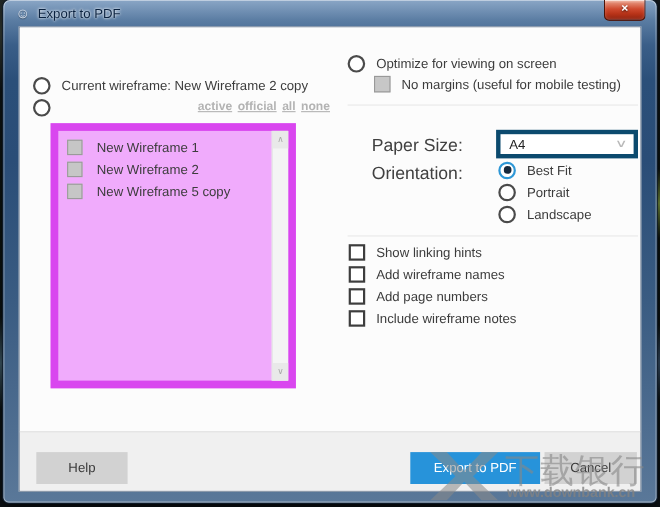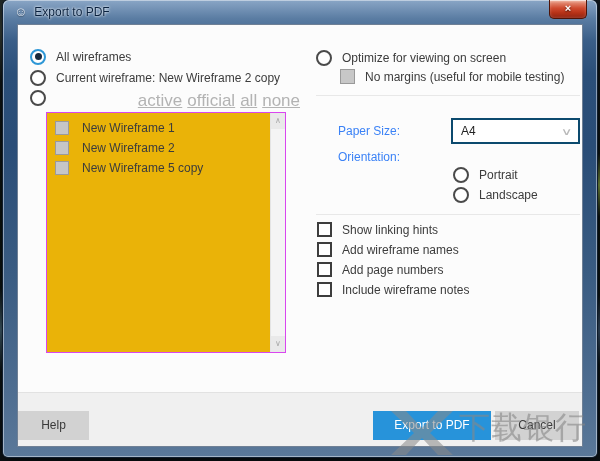--- a/index.html
+++ b/index.html
@@ -51,45 +51,45 @@
   .radio.checked { border-color:#2e97d6; }
   .radio .dot { width:7px; height:7px; border-radius:50%; background:#17293d; display:none; }
   .radio.checked .dot { display:block; }
 
   
   .cb { width:15px; height:15px; border:2px solid #3d3d3d; background:#fff; flex:0 0 auto; }
   .cb.gray { border:1px solid #999; background:#c7c7c7; }
 
   
   .links { position:absolute; top:66px; right:282px; display:flex; gap:5px; }
-  .links a { font-size:17px; color:#b3b3b3; text-decoration:underline; cursor:pointer; }
-
-  
-  .listbox { position:absolute; left:28px; top:87px; width:240px; height:241px; background:#eab308; border:1px solid #d946ef; padding-top:5px; }
+  .links a { font-size:11px; color:#b3b3b3; text-decoration:underline; cursor:pointer;font-weight:bold; }
+
+  
+  .listbox { position:absolute; left:28px; top:87px; width:223px; height:241px; background:#f0abfc; border:7px solid #d946ef; padding-top:5px; }
   .list-row { display:flex; align-items:center; gap:13px; height:20px; padding-left:8px; }
   .list-cb { width:14px; height:14px; border:1px solid #9a9a9a; background:#c6c6c6; flex:0 0 auto; }
   .scrollbar { position:absolute; top:0; right:0; bottom:0; width:15px; background:#f4f4f4; border-left:1px solid #e4e4e4; }
   .sb-arrow { position:absolute; left:0; right:0; height:16px; background:#e9e9e9; color:#a8a8a8; font-size:8px; text-align:center; line-height:16px; }
   .sb-up { top:0; } .sb-down { bottom:0; }
 
   
   .divider { position:absolute; left:298px; width:264px; height:1px; background:#e8e8e8; }
-  .field-label { position:absolute; font-size:12px; color:#3b82f6; }
+  .field-label { position:absolute; font-size:16px; color:#404040; }
   .select {
     position:absolute; left:433px; top:93px; width:129px; height:26px;
-    background:#fff; border:2px solid #0c4a6e; display:flex; align-items:center;
+    background:#fff; border:4px solid #0c4a6e; display:flex; align-items:center;
     padding:0 8px; font-size:12px; color:#222; cursor:pointer;
   }
   .select .chev { margin-left:auto; color:#b9b9b9; font-size:10px; transform:scaleX(1.6); }
 
   
   .btn { position:absolute; top:18px; height:29px; border:none; font-size:12px; text-align:center; line-height:29px; cursor:pointer; }
   .btn.gray { background:#d2d2d2; color:#3a3a3a; }
   .btn.blue { background:#2793da; color:#fff; }
-  .btn-help   { left:0;  width:71px; }
+  .btn-help   { left:15px;  width:83px; }
   .btn-export { left:355px; width:118px; }
   .btn-cancel { left:477px; width:84px; }
 
   
   .watermark { position:absolute; right:4px; bottom:2px; width:205px; height:52px; pointer-events:none; z-index:50; }
   .wm-logo { position:absolute; left:0; top:4px; opacity:.55; }
   .wm-brand { position:absolute; left:68px; top:0; font-size:31px; font-weight:normal; color:rgba(135,135,135,.6); letter-spacing:1px; white-space:nowrap; }
   .wm-url { position:absolute; left:70px; top:33px; font-size:13px; font-weight:bold; color:rgba(130,130,130,.8); white-space:nowrap; }
 </style>
 </head>
@@ -100,26 +100,20 @@
     <span class="app-icon">☺</span>
     <span class="title">Export to PDF</span>
     <div class="close-btn">
       <span>×</span>
     </div>
   </div>
 
   <div class="client">
     <div class="content">
 
-      <div class="opt-row" style="left:12px; top:23px;">
-        <span class="radio checked">
-            <span class="dot"></span>
-          </span>
-        <span class="lbl">All wireframes</span>
-      </div>
       <div class="opt-row" style="left:12px; top:44px;">
         <span class="radio"></span>
         <span class="lbl">Current wireframe: New Wireframe 2 copy</span>
       </div>
       <div class="opt-row" style="left:12px; top:64px;">
         <span class="radio"></span>
       </div>
 
       <div class="links">
         <a>active</a>
@@ -159,20 +153,26 @@
       <div class="divider" style="top:70px;"></div>
 
 
       <div class="field-label" style="left:320px; top:99px;">Paper Size:</div>
       <div class="select">
         <span>A4</span>
         <span class="chev">∨</span>
       </div>
 
       <div class="field-label" style="left:320px; top:125px;">Orientation:</div>
+      <div class="opt-row" style="left:435px; top:121px;">
+        <span class="radio checked">
+            <span class="dot"></span>
+          </span>
+        <span class="lbl">Best Fit</span>
+      </div>
       <div class="opt-row" style="left:435px; top:141px;">
         <span class="radio"></span>
         <span class="lbl">Portrait</span>
       </div>
       <div class="opt-row" style="left:435px; top:161px;">
         <span class="radio"></span>
         <span class="lbl">Landscape</span>
       </div>
 
       <div class="divider" style="top:189px;"></div>
@@ -201,13 +201,14 @@
       <div class="btn gray btn-cancel">Cancel</div>
     </div>
   </div>
 </div>
 
 <div class="watermark">
   <svg class="wm-logo" width="62" height="44" viewBox="0 0 62 44">
     <polygon points="0,0 15,0 31,17 47,0 62,0 39,22 62,44 47,44 31,27 15,44 0,44 23,22" fill="#8a8a8a"></polygon>
   </svg>
   <div class="wm-brand">下载银行</div>
+  <div class="wm-url">www.downbank.cn</div>
 </div>
 
 </body></html>

